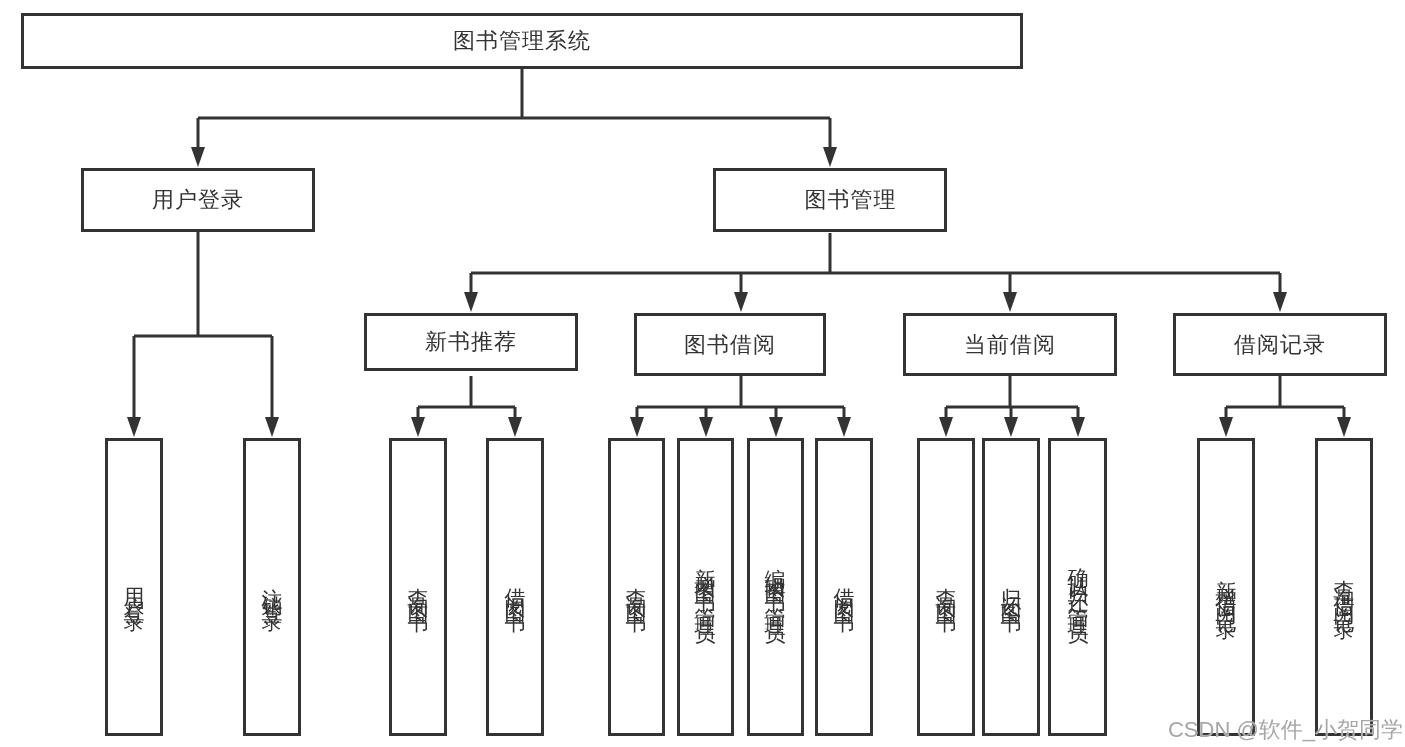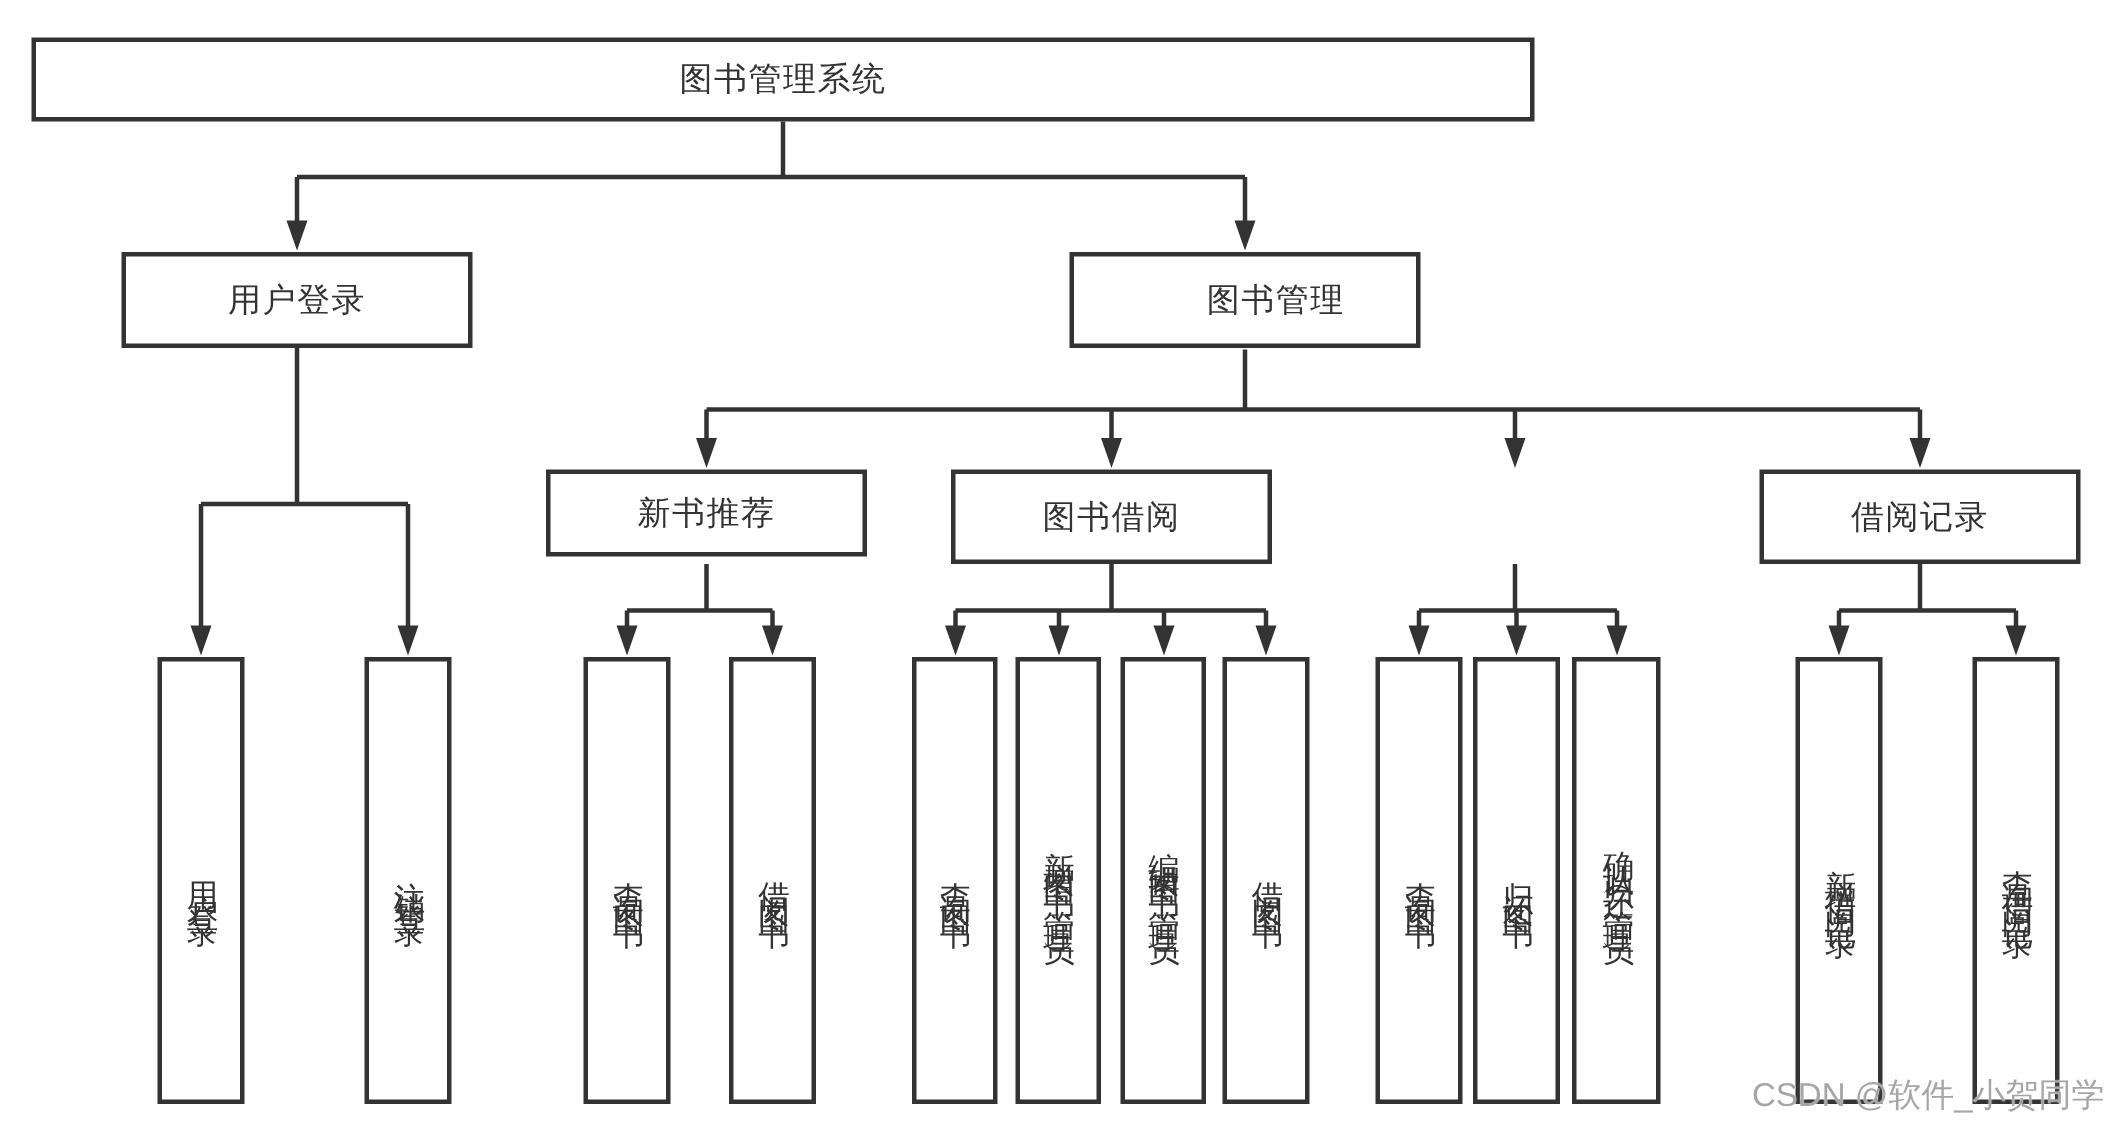--- a/index.html
+++ b/index.html
@@ -103,36 +103,39 @@
       <polygon points="769,417 783,417 776,437"></polygon>
       <polygon points="837,417 851,417 844,437"></polygon>
       <polygon points="939,417 953,417 946,437"></polygon>
       <polygon points="1004,417 1018,417 1011,437"></polygon>
       <polygon points="1071,417 1085,417 1078,437"></polygon>
       <polygon points="1219,417 1233,417 1226,437"></polygon>
       <polygon points="1337,417 1351,417 1344,437"></polygon>
     </g>
   </svg>
 
-  <div class="node h" style="left:21px;top:13px;width:1002px;height:56px;margin-top:12px;">
+  <div class="node h" style="left:21px;top:13px;width:1002px;height:56px;">
     <span>图书管理系统</span>
   </div>
 
   <div class="node h" style="left:81px;top:168px;width:234px;height:64px;">
     <span>用户登录</span>
   </div>
   <div class="node h" style="left:713px;top:168px;width:234px;height:64px;padding-left:41px;">
     <span>图书管理</span>
   </div>
 
   <div class="node h" style="left:364px;top:313px;width:214px;height:58px;">
     <span>新书推荐</span>
   </div>
-  <div class="node h" style="left:634px;top:313px;width:214px;height:63px;">
+  <div class="node h" style="left:634px;top:313px;width:192px;height:63px;">
     <span>图书借阅</span>
+  </div>
+  <div class="node h" style="left:903px;top:313px;width:214px;height:63px;">
+    <span>当前借阅</span>
   </div>
   <div class="node h" style="left:1173px;top:313px;width:214px;height:63px;">
     <span>借阅记录</span>
   </div>
 
   <div class="node v" style="left:105px;top:438px;width:58px;height:298px;">用户登录</div>
   <div class="node v" style="left:243px;top:438px;width:58px;height:298px;">注销登录</div>
 
   <div class="node v" style="left:389px;top:438px;width:58px;height:298px;">查询图书</div>
   <div class="node v" style="left:486px;top:438px;width:58px;height:298px;">借阅图书</div>

